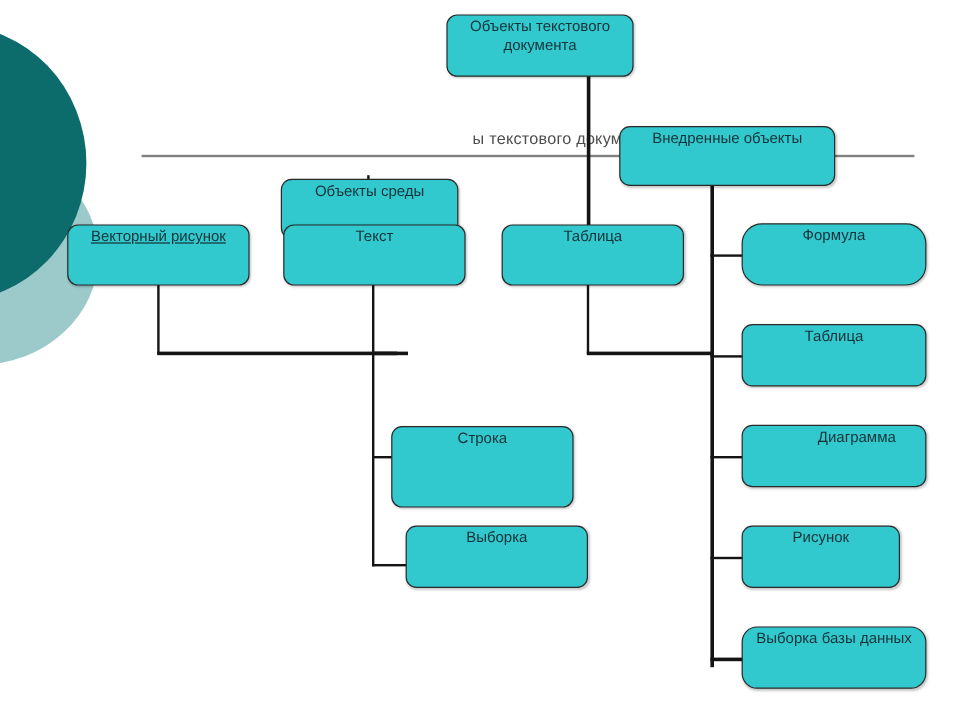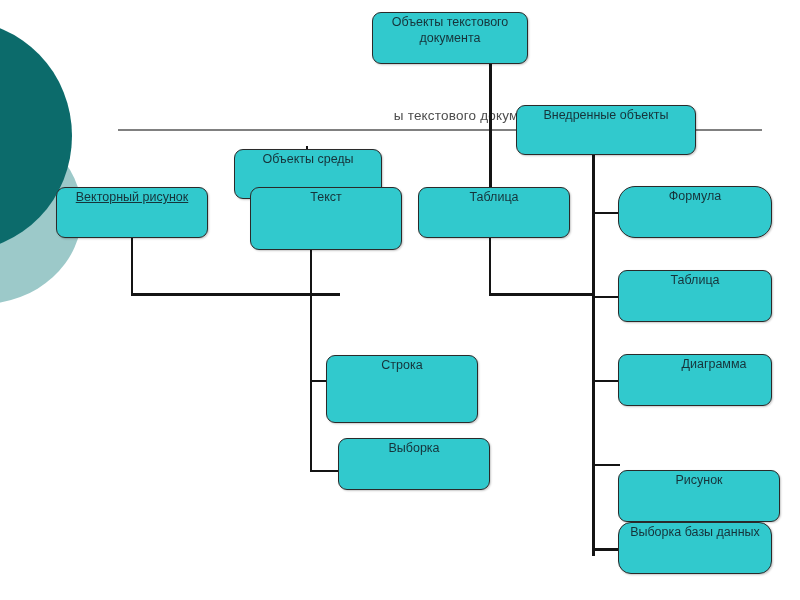--- a/index.html
+++ b/index.html
@@ -135,21 +135,21 @@
   </div>
 
   <div class="node" style="left:516px; top:105px; width:180px; height:50px;">
     <span>Внедренные объекты</span>
   </div>
 
   <div class="node" style="left:56px; top:187px; width:152px; height:51px;text-decoration:underline;">
     <span>Векторный рисунок</span>
   </div>
 
-  <div class="node" style="left:250px; top:187px; width:152px; height:63px;">
+  <div class="node" style="left:236px; top:187px; width:152px; height:51px;">
     <span>Текст</span>
   </div>
 
   <div class="node" style="left:418px; top:187px; width:152px; height:51px;">
     <span>Таблица</span>
   </div>
 
 
   <div class="node" style="left:326px; top:355px; width:152px; height:68px;">
     <span>Строка</span>
@@ -164,21 +164,21 @@
   </div>
 
   <div class="node" style="left:618px; top:270px; width:154px; height:52px;">
     <span>Таблица</span>
   </div>
 
   <div class="node" style="left:618px; top:354px; width:154px; height:52px;padding-left:44px;">
     <span>Диаграмма</span>
   </div>
 
-  <div class="node" style="left:618px; top:438px; width:162px; height:52px;margin-top:32px;">
+  <div class="node" style="left:618px; top:438px; width:132px; height:52px;">
     <span>Рисунок</span>
   </div>
 
   <div class="node" style="left:618px; top:522px; width:154px; height:52px;border-radius:13px;">
     <span>Выборка базы данных</span>
   </div>
 
 </div>
 
 </body></html>

